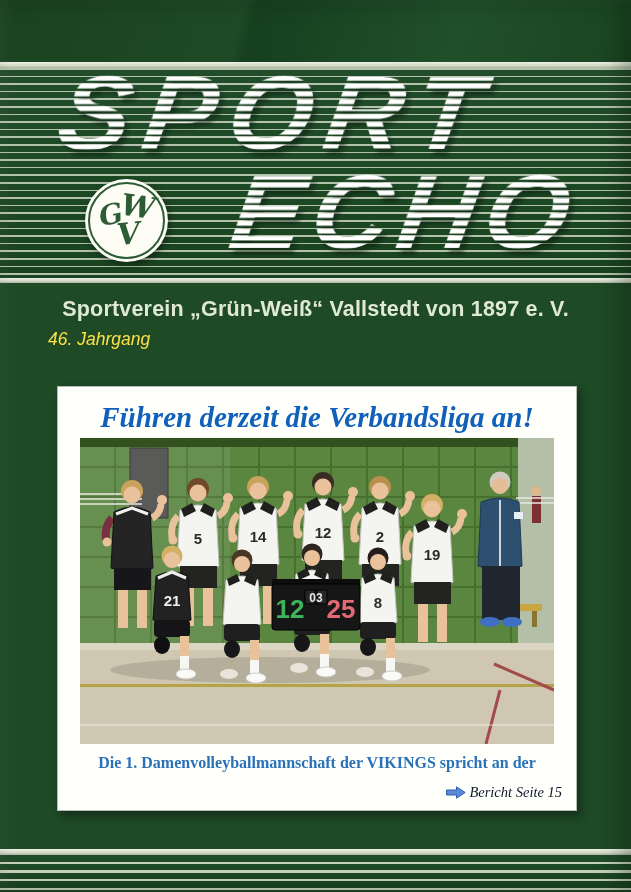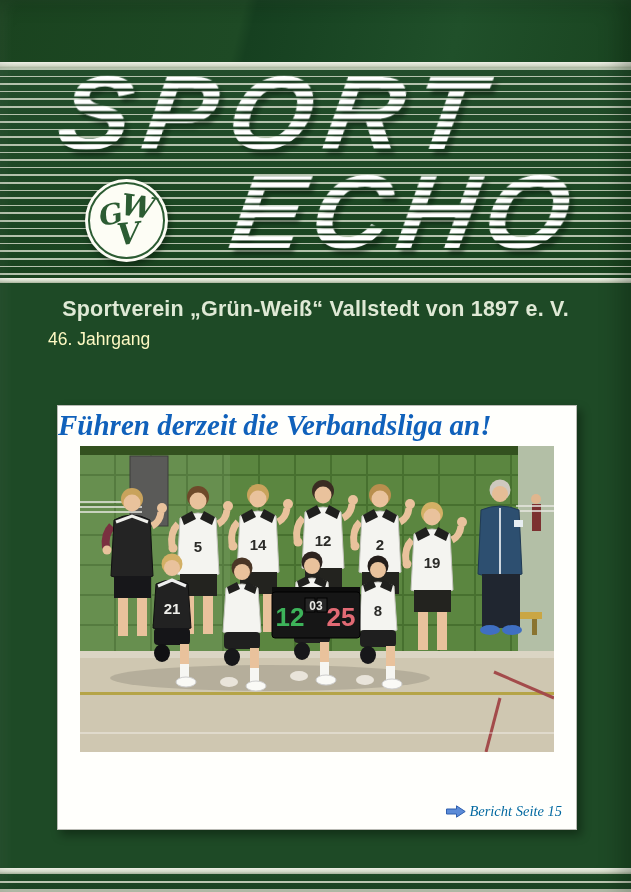--- a/index.html
+++ b/index.html
@@ -47,52 +47,52 @@
     border:2.5px solid #2c5c33;
   }
   .logo-letter {
     position:absolute; font-family:"DejaVu Serif", serif; font-style:italic;
     color:#2c5c33; font-weight:bold; line-height:1;
   }
   .logo-g { left:14px; top:22px; font-size:28px; transform:rotate(-12deg); }
   .logo-w { left:36px; top:13px; font-size:30px; transform:rotate(8deg); }
   .logo-v { left:32px; top:40px; font-size:30px; transform:rotate(-6deg); }
   
-  .info-band { height:122px; color:#dce7d2; }
+  .info-band { height:103px; color:#dce7d2; }
   .club-name {
     text-align:center; font-weight:bold; font-size:21.5px;
     padding-top:14px; letter-spacing:0.2px; color:#dfe9d5;
   }
   .info-row {
     display:flex; justify-content:space-between;
-    padding:7px 52px 0 48px; font-size:17.5px; color:#fef9c3;
+    padding:7px 52px 0 48px; font-size:17.5px; color:#fde047;font-style:italic;
   }
   
   .content { height:463px; position:relative; }
   .card {
     position:absolute; left:57px; top:0; width:520px; height:425px;
     background:#fffffc; border:1px solid #b9bab4;
     box-shadow:4px 5px 9px rgba(0,8,2,0.4);
   }
   .headline {
-    text-align:left; font-family:"Liberation Serif", serif;
+    text-align:center; font-family:"Liberation Serif", serif;
     font-weight:bold; font-style:italic;
-    color:#1061bb; font-size:29px; margin-top:2px; line-height:34px;
+    color:#1061bb; font-size:29px; margin-top:13px; line-height:34px;
     white-space:nowrap;
   }
   .photo-wrap { width:474px; height:306px; margin:4px auto 0; position:relative; overflow:hidden; }
   .caption {
     margin-top:9px; text-align:center;
     font-family:"Liberation Serif", serif; font-weight:bold;
     color:#2a72b8; font-size:16px; line-height:20px;
   }
   .link-row {
     position:absolute; right:14px; bottom:9px;
     display:flex; align-items:center; gap:3px;
-    color:#0369a1; font-family:"Liberation Serif", serif;
+    color:#0f172a; font-family:"Liberation Serif", serif;
     font-style:italic; font-size:14.5px; cursor:pointer;
   }
   
   .band-bottom-stripes {
     height:45px;
     background:
       repeating-linear-gradient(180deg, rgba(0,0,0,0) 0px, rgba(0,0,0,0) 6.6px, #c6d0bb 6.6px, #c6d0bb 8.8px),
       linear-gradient(180deg,#1f4b27,#17401e);
   }
   .page::after {
@@ -260,20 +260,21 @@
             <rect x="33" y="6" width="10" height="14" fill="#262626" stroke="#000"></rect>
             <rect x="45" y="6" width="10" height="14" fill="#262626" stroke="#000"></rect>
             <text x="18" y="34" font-family="Liberation Sans, sans-serif" font-weight="bold" font-size="26" text-anchor="middle" fill="#3db35a">12</text>
             <text x="44" y="17.5" font-family="Liberation Sans, sans-serif" font-weight="bold" font-size="12" text-anchor="middle" fill="#e8e8e4">03</text>
             <text x="69" y="34" font-family="Liberation Sans, sans-serif" font-weight="bold" font-size="26" text-anchor="middle" fill="#e26a74">25</text>
           </g>
         </svg>
       </div>
 
       <div class="caption">
+        <div>Die 1. Damenvolleyballmannschaft der VIKINGS spricht an der</div>
       </div>
 
       <div class="link-row">
         <svg width="20" height="13" viewBox="0 0 20 13">
           <path d="M0.5,4 H10.5 V0.8 L19.2,6.5 L10.5,12.2 V9 H0.5 Z" fill="#5b8bd8" stroke="#2f5fae" stroke-width="1"></path>
         </svg>
         <span>Bericht Seite 15</span>
       </div>
     </div>
   </div>

